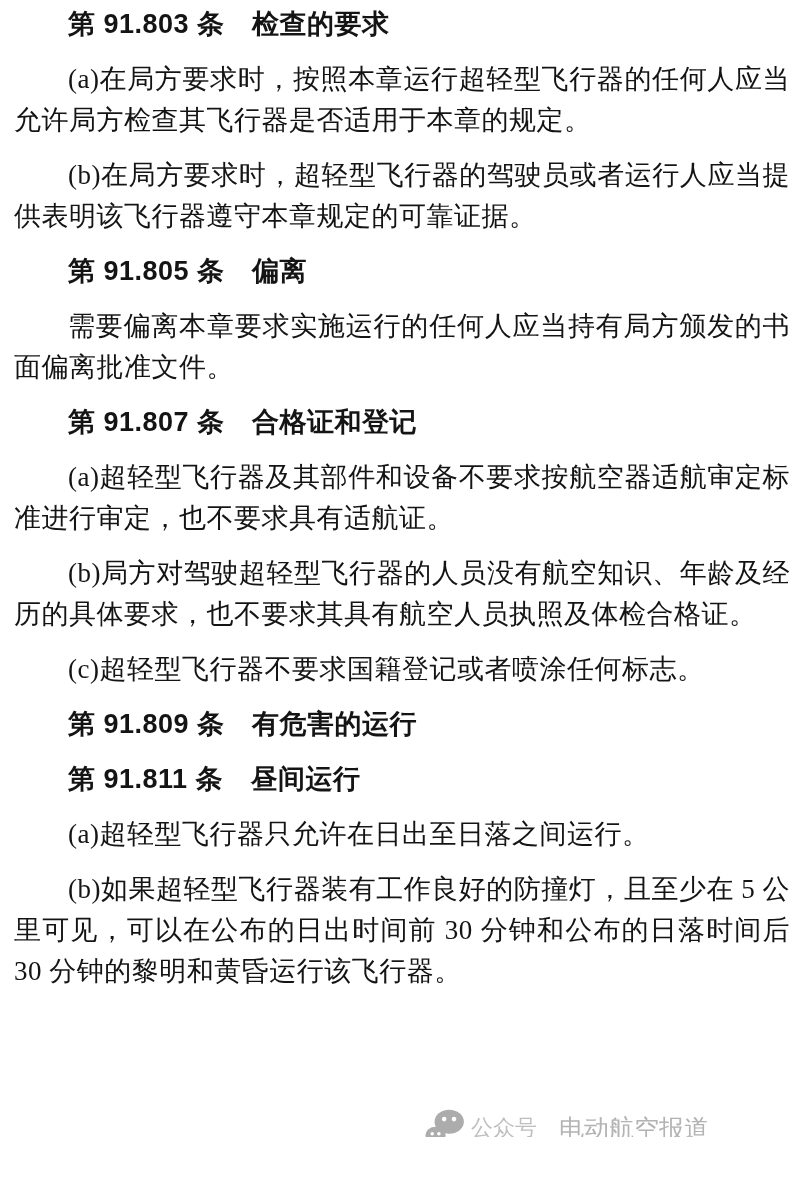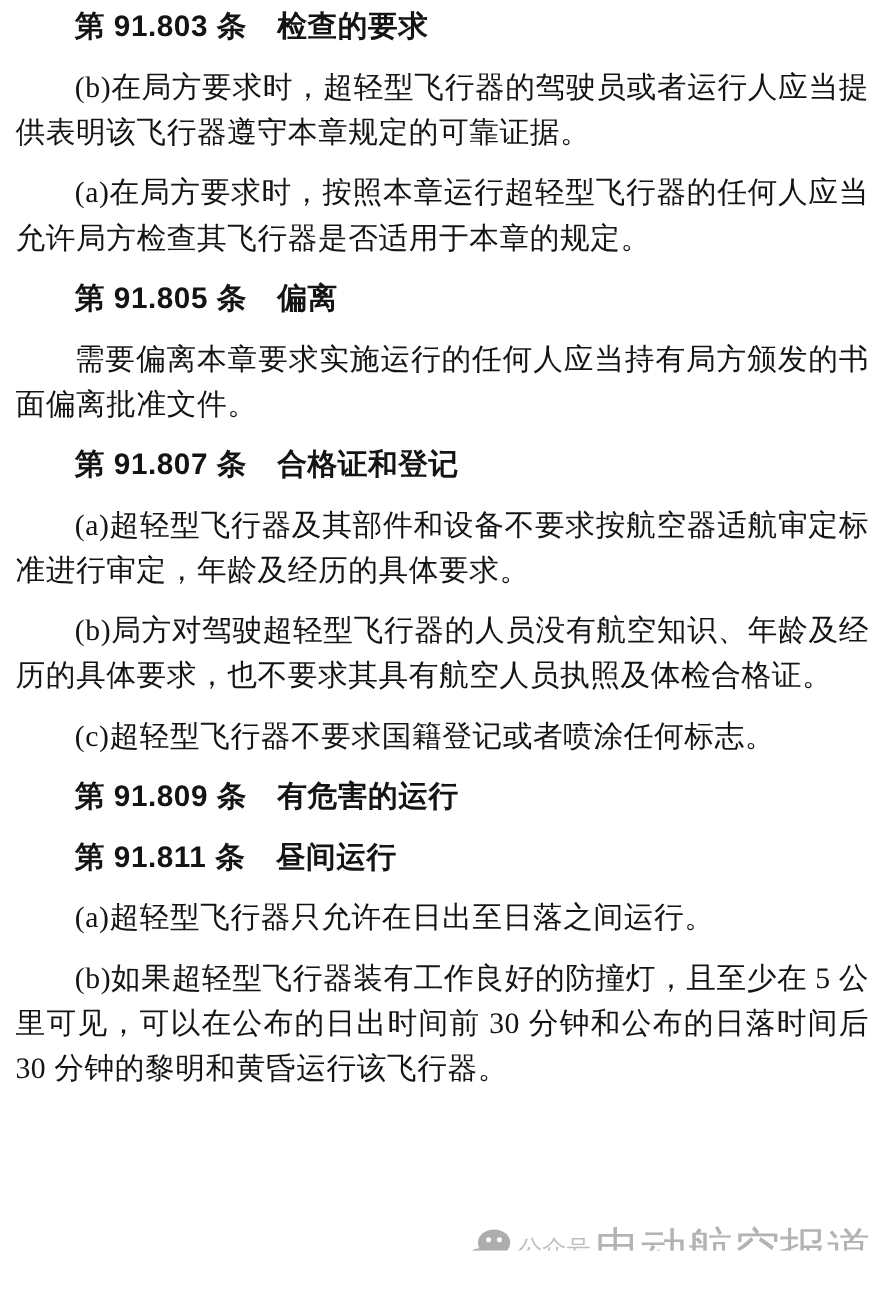--- a/index.html
+++ b/index.html
@@ -49,35 +49,35 @@
   .wm-row1 { left: 424px; top: 1108px; }
   .wm-row2 { left: 550px; top: 1130px; }
   .wm-icon { display: inline-block; line-height: 0; }
   .wm-icon svg { fill: #9b9b9b; }
   .wm-row1 .wm-icon svg { width: 42px; height: 40px; }
   .wm-row2 .wm-icon svg { width: 36px; height: 34px; }
   .wm-label { margin-left: 5px; }
   .wm-row1 .wm-label { font-size: 22px; color: #b0b0b0; }
   .wm-row2 .wm-label { font-size: 26px; }
   .wm-account { }
-  .wm-row1 .wm-account { margin-left: 4px; font-size: 42px; }
+  .wm-row1 .wm-account { margin-left: 22px; font-size: 25px; }
   .wm-row2 .wm-account { margin-left: 26px; font-size: 26px; }
 </style>
 </head>
 <body>
 
 <div class="page">
   <div class="content">
     <div class="blk heading">第 91.803 条　检查的要求</div>
+    <div class="blk para">(a)在局方要求时，按照本章运行超轻型飞行器的任何人应当允许局方检查其飞行器是否适用于本章的规定。</div>
     <div class="blk para">(b)在局方要求时，超轻型飞行器的驾驶员或者运行人应当提供表明该飞行器遵守本章规定的可靠证据。</div>
-    <div class="blk para">(a)在局方要求时，按照本章运行超轻型飞行器的任何人应当允许局方检查其飞行器是否适用于本章的规定。</div>
     <div class="blk heading">第 91.805 条　偏离</div>
     <div class="blk para">需要偏离本章要求实施运行的任何人应当持有局方颁发的书面偏离批准文件。</div>
     <div class="blk heading">第 91.807 条　合格证和登记</div>
-    <div class="blk para">(a)超轻型飞行器及其部件和设备不要求按航空器适航审定标准进行审定，年龄及经历的具体要求。</div>
+    <div class="blk para">(a)超轻型飞行器及其部件和设备不要求按航空器适航审定标准进行审定，也不要求具有适航证。</div>
     <div class="blk para">(b)局方对驾驶超轻型飞行器的人员没有航空知识、年龄及经历的具体要求，也不要求其具有航空人员执照及体检合格证。</div>
     <div class="blk para">(c)超轻型飞行器不要求国籍登记或者喷涂任何标志。</div>
     <div class="blk heading">第 91.809 条　有危害的运行</div>
     <div class="blk heading">第 91.811 条　昼间运行</div>
     <div class="blk para">(a)超轻型飞行器只允许在日出至日落之间运行。</div>
     <div class="blk para">(b)如果超轻型飞行器装有工作良好的防撞灯，且至少在 5 公里可见，可以在公布的日出时间前 30 分钟和公布的日落时间后 30 分钟的黎明和黄昏运行该飞行器。</div>
   </div>
 
   <div class="watermark">
     <div class="wm-row wm-row1">

